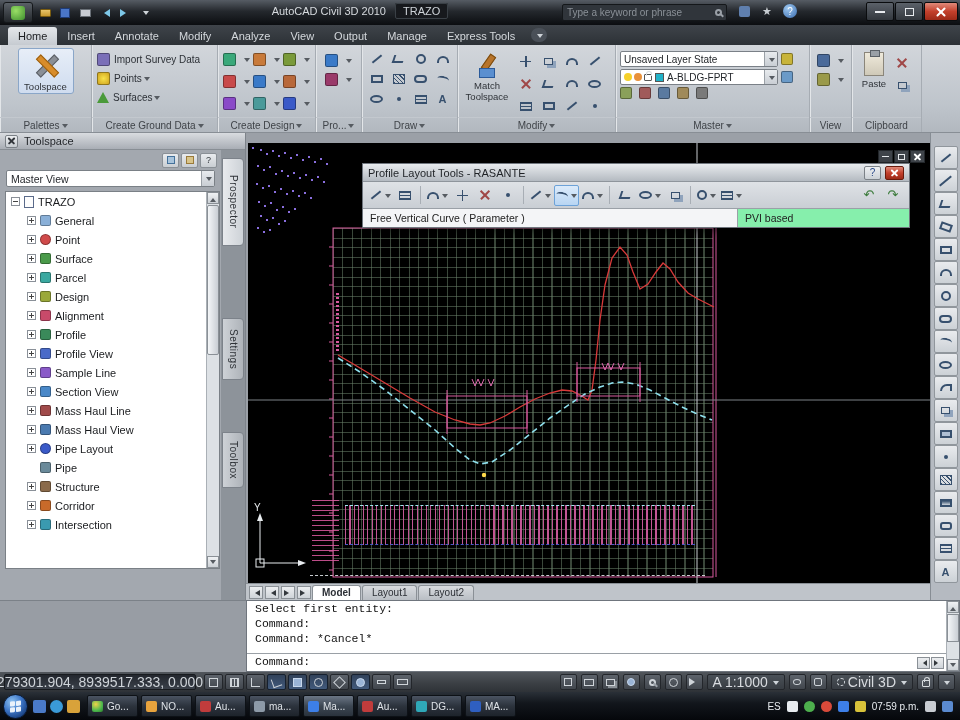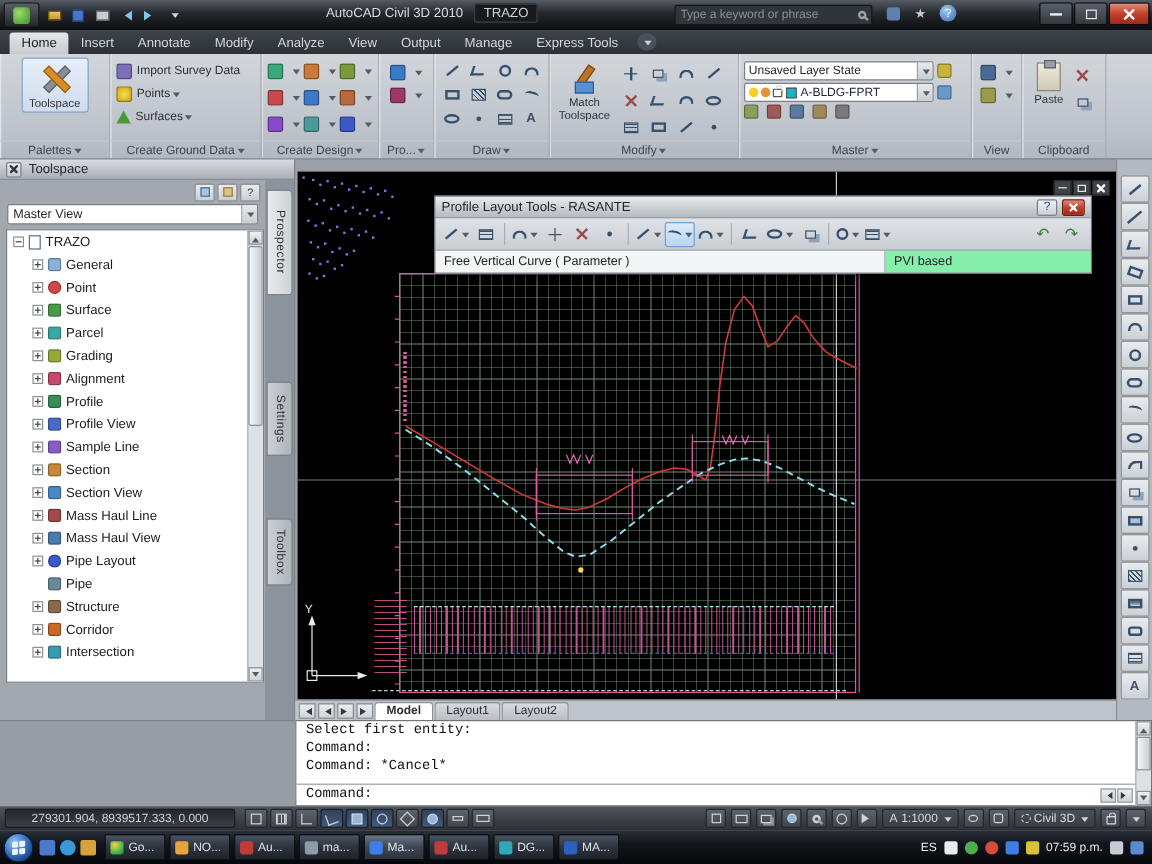--- a/index.html
+++ b/index.html
@@ -157,21 +157,21 @@
 .cmdwrap{position:absolute;left:246px;top:600px;width:714px;height:72px;background:#fff;border:1px solid #6f757d;font-family:"Liberation Mono","DejaVu Sans Mono",monospace;font-size:11.5px;color:#111}
 .cmdline{padding-left:8px;height:15px;line-height:15px;white-space:pre}
 .cmdsep{position:absolute;left:0;right:13px;top:52px;border-top:1px solid #9aa0a6}
 .cmdprompt{position:absolute;left:8px;bottom:3px}
 .cmdsb{position:absolute;right:0;top:0;width:13px;height:100%;background:#dde1e5;border-left:1px solid #aab0b6}
 .cmdsb .arr{position:absolute;left:0;width:12px;height:12px;background:linear-gradient(#f0f2f4,#ccd1d6);border:1px solid #8a9096;display:flex;align-items:center;justify-content:center}
 .cmdsb .thumb{position:absolute;left:0;top:13px;width:12px;height:28px;background:linear-gradient(90deg,#f4f6f8,#c9ced4);border:1px solid #8a9096}
 .cmdnav{position:absolute;right:15px;bottom:2px;display:flex;gap:1px}
 .cmdnav .b{width:13px;height:12px;background:linear-gradient(#eceef0,#cfd4d9);border:1px solid #8a9096;display:flex;align-items:center;justify-content:center}
 
-.statusbar{position:absolute;left:0;top:672px;width:960px;height:20px;background:linear-gradient(#51565c,#3a3e43 60%,#2e3237);display:flex;align-items:center;color:#d8dbdf;font-size:10px}
+.statusbar{position:absolute;left:0;top:672px;width:960px;height:20px;background:linear-gradient(#51565c,#3a3e43 60%,#2e3237);display:flex;align-items:center;color:#d8dbdf;font-size:14px}
 .coords{width:192px;height:16px;margin:0 8px 0 4px;background:linear-gradient(#23272e,#3a4049);border:1px solid #181b1f;border-radius:2px;display:flex;align-items:center;justify-content:center;color:#cfd4d9;white-space:nowrap}
 .stbtn{width:19px;height:16px;margin-right:2px;background:linear-gradient(#5d636b,#41464d);border:1px solid #23262b;border-radius:2px;display:flex;align-items:center;justify-content:center}
 .stbtn.on{background:linear-gradient(#31425a,#425a7c);border-color:#16202e}
 .ms{width:9px;height:9px;border:1px solid #cfd4d9}
 .ms.r{border-radius:50%}
 .ms.f{background:#9ab4d6;border-color:#c8d8ec}
 .stright{margin-left:auto;display:flex;align-items:center;gap:4px;padding-right:5px}
 .stic{width:17px;height:16px;background:linear-gradient(#5d636b,#41464d);border:1px solid #23262b;border-radius:2px;display:flex;align-items:center;justify-content:center;font-size:9px;color:#d8dcdf}
 .sgrp{display:flex;align-items:center;gap:3px;height:16px;padding:0 5px;background:linear-gradient(#4a5057,#383d43);border:1px solid #23262b;border-radius:2px;white-space:nowrap}
 .lockic{width:8px;height:7px;border:1px solid #d8dcdf;border-radius:1px;position:relative;margin-top:3px}
@@ -587,46 +587,41 @@
           <span>Surface</span>
         </div>
       <div class="trow child">
           <span class="exp plus"></span>
           <span class="ticon" style="background:#3aa8a0"></span>
           <span>Parcel</span>
         </div>
       <div class="trow child">
           <span class="exp plus"></span>
           <span class="ticon" style="background:#9aa83a"></span>
-          <span>Grading</span>
+          <span>Design</span>
         </div>
       <div class="trow child">
           <span class="exp plus"></span>
           <span class="ticon" style="background:#c84a6a"></span>
           <span>Alignment</span>
         </div>
       <div class="trow child">
           <span class="exp plus"></span>
           <span class="ticon" style="background:#3a8a5a"></span>
           <span>Profile</span>
         </div>
       <div class="trow child">
           <span class="exp plus"></span>
           <span class="ticon" style="background:#4a6ac8"></span>
           <span>Profile View</span>
         </div>
       <div class="trow child">
           <span class="exp plus"></span>
           <span class="ticon" style="background:#8a5ac8"></span>
           <span>Sample Line</span>
-        </div>
-      <div class="trow child">
-          <span class="exp plus"></span>
-          <span class="ticon" style="background:#c8883a"></span>
-          <span>Section</span>
         </div>
       <div class="trow child">
           <span class="exp plus"></span>
           <span class="ticon" style="background:#4a88c8"></span>
           <span>Section View</span>
         </div>
       <div class="trow child">
           <span class="exp plus"></span>
           <span class="ticon" style="background:#a04a4a"></span>
           <span>Mass Haul Line</span>

